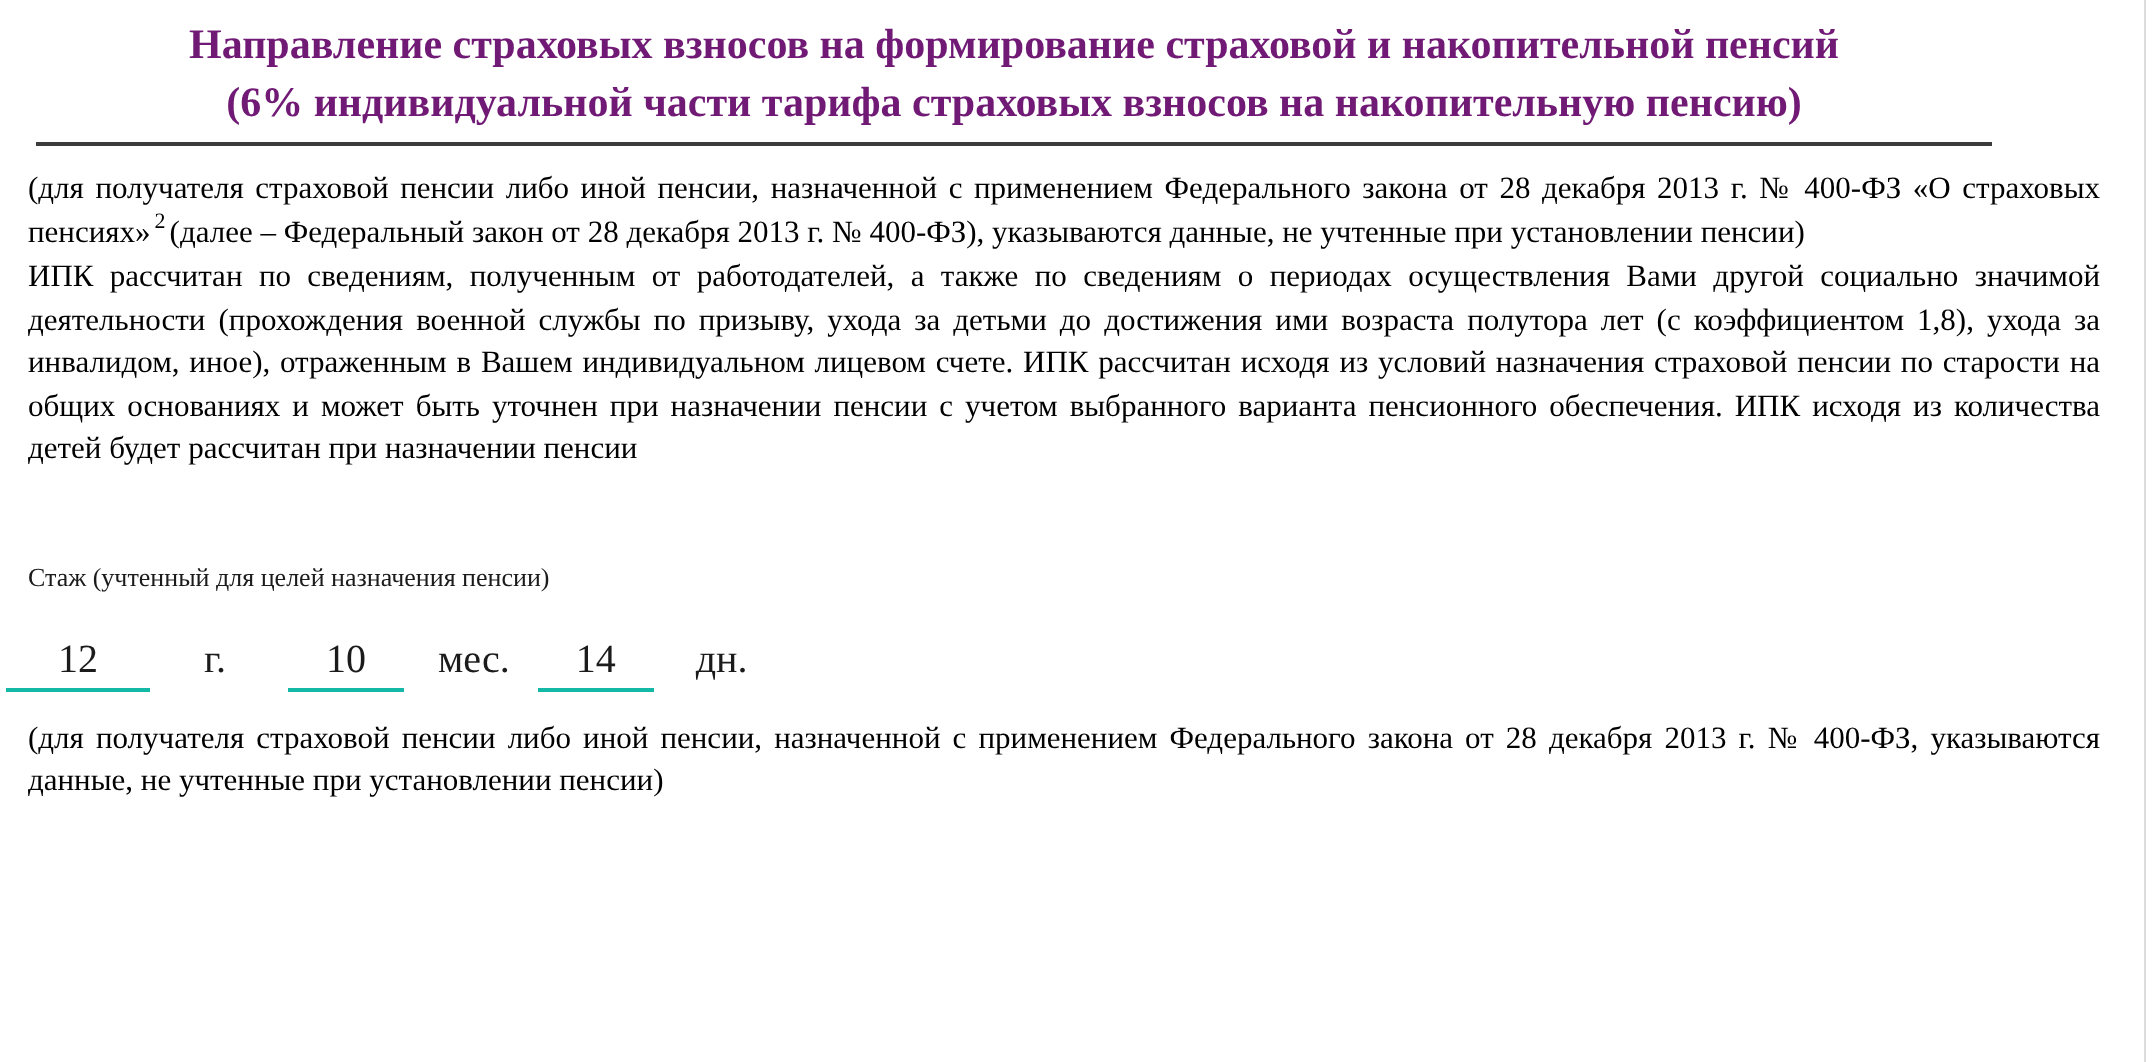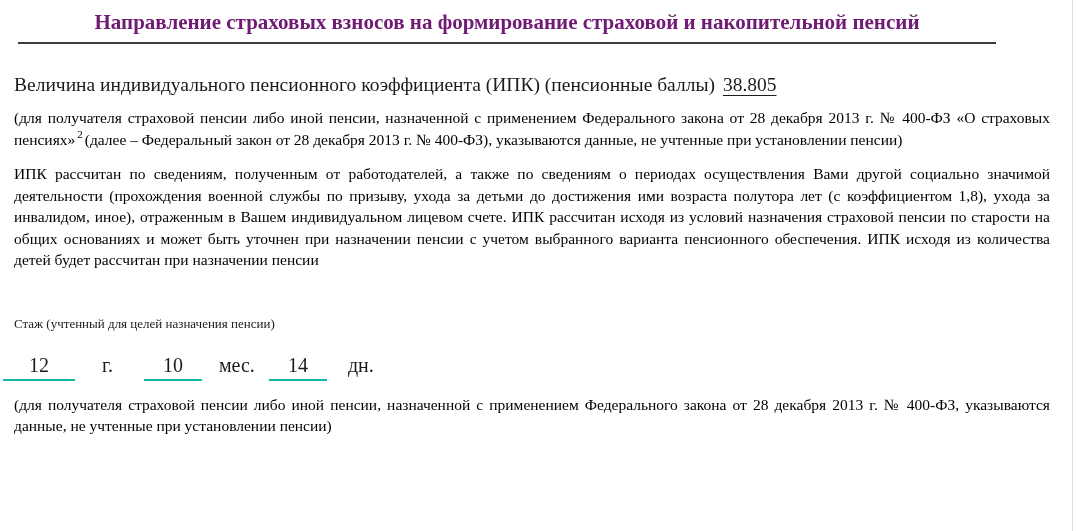--- a/index.html
+++ b/index.html
@@ -53,21 +53,21 @@
   }
 
   .body-par {
     width: 1036px;
     text-align: justify;
     font-size: 15.5px;
     line-height: 21.5px;
     color: #000000;
   }
   .note-1 { margin-top: 11px; }
-  .desc   { margin-top: 13px; }
+  .desc   { margin-top: 1px; }
   sup.fn {
     font-size: 11px;
     line-height: 0;
     vertical-align: super;
     padding: 0 2px;
   }
 
   .stazh-heading {
     margin-top: 41px;
     font-size: 13px;
@@ -99,27 +99,24 @@
 </style>
 </head>
 <body>
 
 <div class="edge-line"></div>
 
 <div class="doc">
 
   <h1 class="title-block">
     <span>Направление страховых взносов на формирование страховой и накопительной пенсий</span><br>
+    <span>(6% индивидуальной части тарифа страховых взносов на накопительную пенсию)</span>
   </h1>
 
 
-  <div class="ipk-heading">
-    <span>Величина индивидуального пенсионного коэффициента (ИПК) (пенсионные баллы)</span>
-    <span class="ipk-value">38.805</span>
-  </div>
 
   <p class="body-par note-1">
     <span>(для получателя страховой пенсии либо иной пенсии, назначенной с применением Федерального закона от 28 декабря 2013 г. № 400-ФЗ «О страховых пенсиях»</span><sup class="fn">2</sup><span>(далее – Федеральный закон от 28 декабря 2013 г. № 400-ФЗ), указываются данные, не учтенные при установлении пенсии)</span>
   </p>
 
   <p class="body-par desc">ИПК рассчитан по сведениям, полученным от работодателей, а также по сведениям о периодах осуществления Вами другой социально значимой деятельности (прохождения военной службы по призыву, ухода за детьми до достижения ими возраста полутора лет (с коэффициентом 1,8), ухода за инвалидом, иное), отраженным в Вашем индивидуальном лицевом счете. ИПК рассчитан исходя из условий назначения страховой пенсии по старости на общих основаниях и может быть уточнен при назначении пенсии с учетом выбранного варианта пенсионного обеспечения. ИПК исходя из количества детей будет рассчитан при назначении пенсии</p>
 
   <div class="stazh-heading">Стаж (учтенный для целей назначения пенсии)</div>
 
   <div class="stazh-values">

